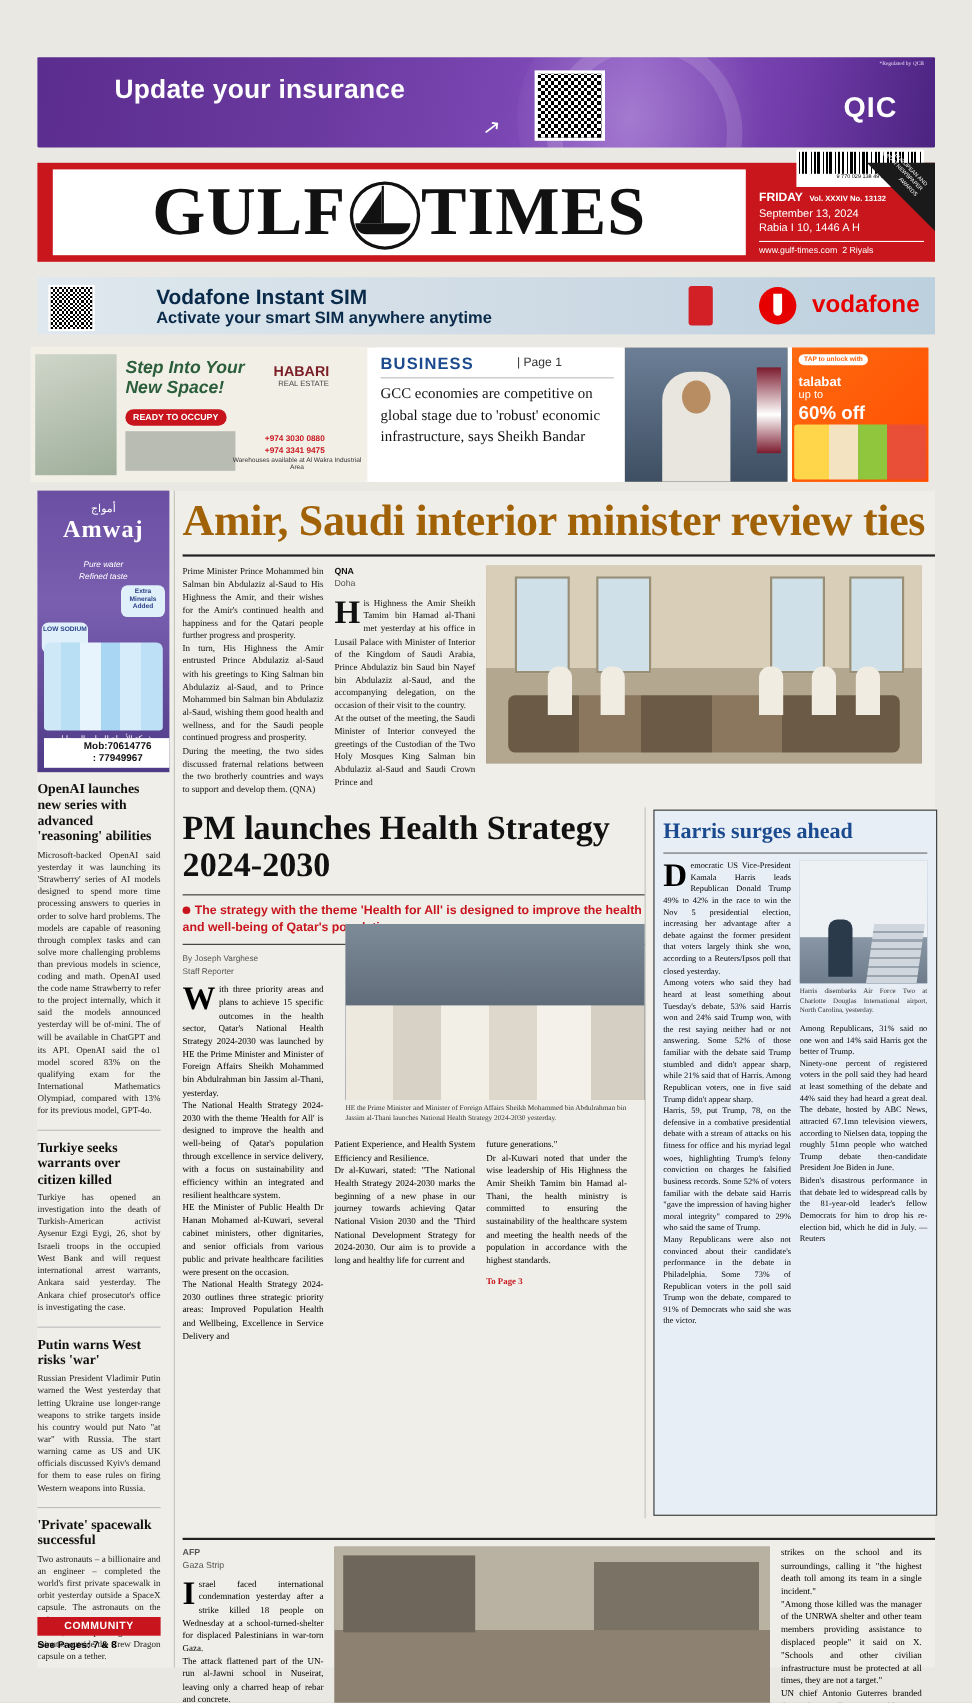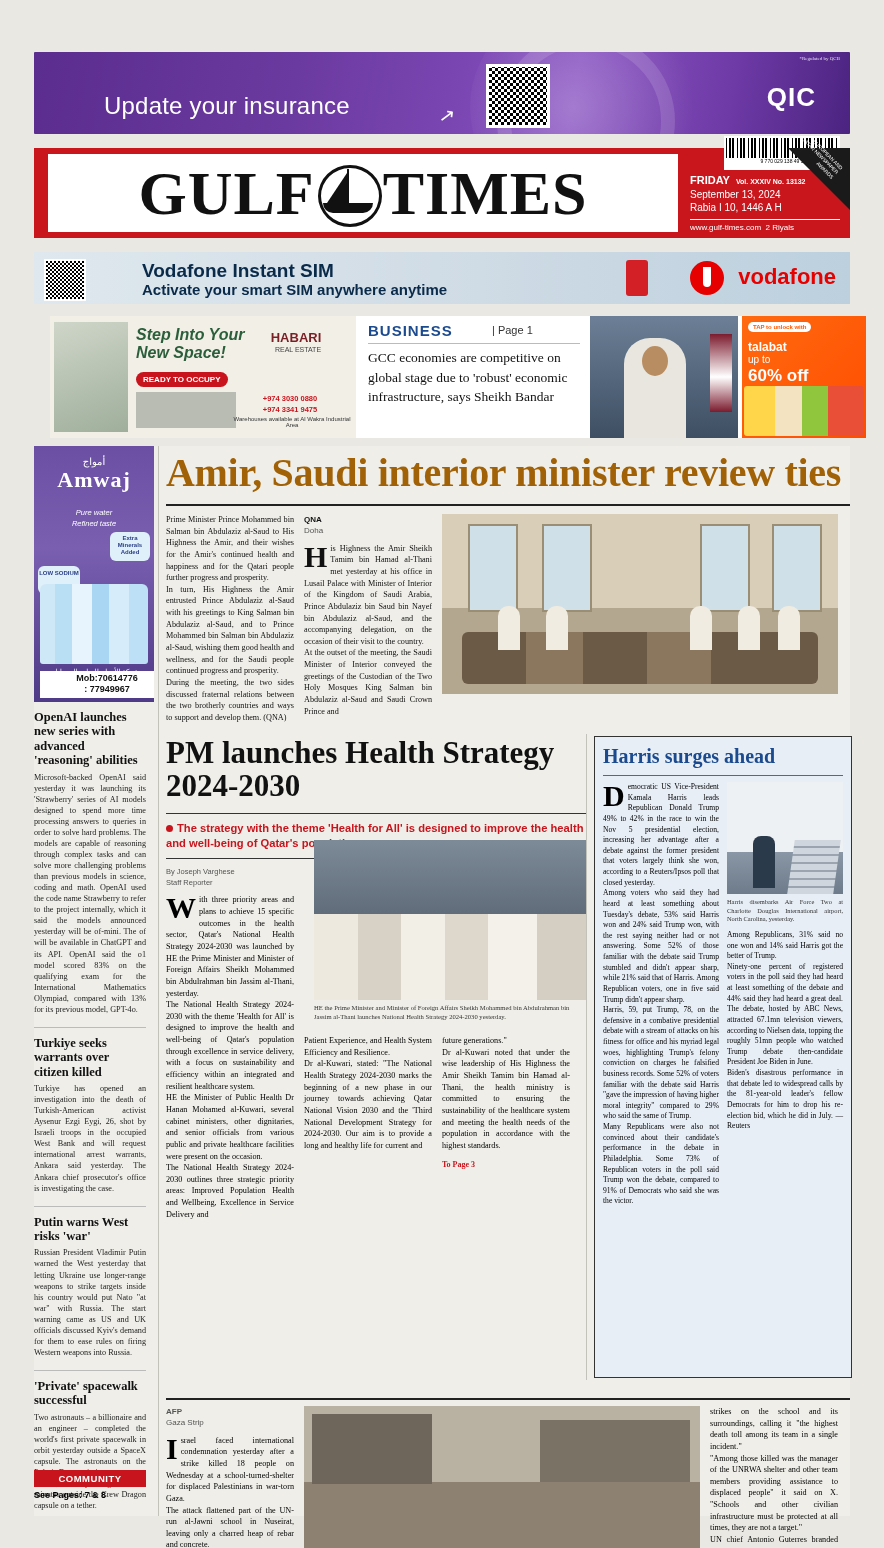--- a/index.html
+++ b/index.html
@@ -7,22 +7,22 @@
   #page{width:884px;height:1548px;position:relative;background:#e9e8e2;overflow:hidden;}
 
   
   .topad{position:absolute;left:34px;top:52px;width:816px;height:82px;
     background:linear-gradient(100deg,#5b2d8e 0%,#6b3aa0 32%,#7a46b2 52%,#8a55c2 66%,#6e3aa6 85%,#4b2380 100%);
     overflow:hidden;border-radius:1px;}
   .topad .swirl{position:absolute;right:120px;top:-60px;width:260px;height:230px;border-radius:50%;
     background:radial-gradient(circle at 40% 50%, rgba(255,255,255,.22), rgba(255,255,255,0) 62%);}
   .topad .swirl2{position:absolute;right:175px;top:-20px;width:150px;height:150px;border-radius:50%;
     border:14px solid rgba(255,255,255,.13);}
-  .topad .hl{position:absolute;left:70px;top:40px;color:#fff;font-size:24px;letter-spacing:.2px;
-    font-family:"Liberation Sans",sans-serif;}
+  .topad .hl{position:absolute;left:70px;top:16px;color:#fff;font-size:24px;letter-spacing:.2px;
+    font-family:"Liberation Sans",sans-serif;font-weight:bold;}
   .topad .arrow{position:absolute;left:405px;top:52px;color:#fff;font-size:19px;transform:rotate(8deg);}
   .topad .qr{position:absolute;left:452px;top:12px;width:58px;height:58px;background:#fff;padding:3px;}
   .topad .qr i{display:block;width:100%;height:100%;
     background:
       repeating-linear-gradient(0deg,#000 0 3px,#fff 3px 6px),
       repeating-linear-gradient(90deg,#000 0 3px,#fff 3px 6px);
     background-blend-mode:difference;}
   .topad .qic{position:absolute;right:34px;top:30px;color:#fff;font-size:26px;letter-spacing:1px;
     font-family:"Liberation Sans",sans-serif;font-weight:bold;}
   .topad .reg{position:absolute;right:10px;top:4px;color:#e6d9f5;font-size:5px;}
@@ -66,21 +66,21 @@
   .voda .l2{position:absolute;left:108px;top:29px;color:#0a2a4a;font-size:15px;font-weight:bold;
     font-family:"Liberation Sans",sans-serif;}
   .voda .brand{position:absolute;right:14px;top:12px;color:#e60000;font-size:22px;font-weight:bold;
     font-family:"Liberation Sans",sans-serif;}
   .voda .vmark{position:absolute;right:126px;top:9px;width:34px;height:34px;border-radius:50%;background:#e60000;}
   .voda .vmark:after{content:"";position:absolute;left:13px;top:6px;width:8px;height:20px;background:#fff;
     border-radius:0 0 8px 8px;}
   .voda .sim{position:absolute;left:592px;top:8px;width:22px;height:36px;background:#d31f26;border-radius:3px;}
 
   
-  .promo{position:absolute;left:50px;top:316px;width:816px;height:122px;background:#fff;}
+  .promo{position:absolute;left:28px;top:316px;width:816px;height:122px;background:#fff;}
   .pblock{position:absolute;top:0;height:122px;overflow:hidden;}
   .habari{left:0;width:306px;background:#f2efe7;}
   .habari .left{position:absolute;left:4px;top:6px;width:74px;height:110px;
     background:linear-gradient(160deg,#cfd6c9,#9fae9b);}
   .habari .h1{position:absolute;left:86px;top:10px;color:#2b5e3a;font-size:16px;font-weight:bold;
     font-family:"Liberation Sans",sans-serif;font-style:italic;}
   .habari .h2{position:absolute;left:86px;top:28px;color:#2b5e3a;font-size:16px;font-weight:bold;
     font-family:"Liberation Sans",sans-serif;font-style:italic;}
   .habari .ready{position:absolute;left:86px;top:56px;background:#c8151d;color:#fff;font-size:8px;padding:3px 7px;
     border-radius:8px;font-family:"Liberation Sans",sans-serif;font-weight:bold;}

